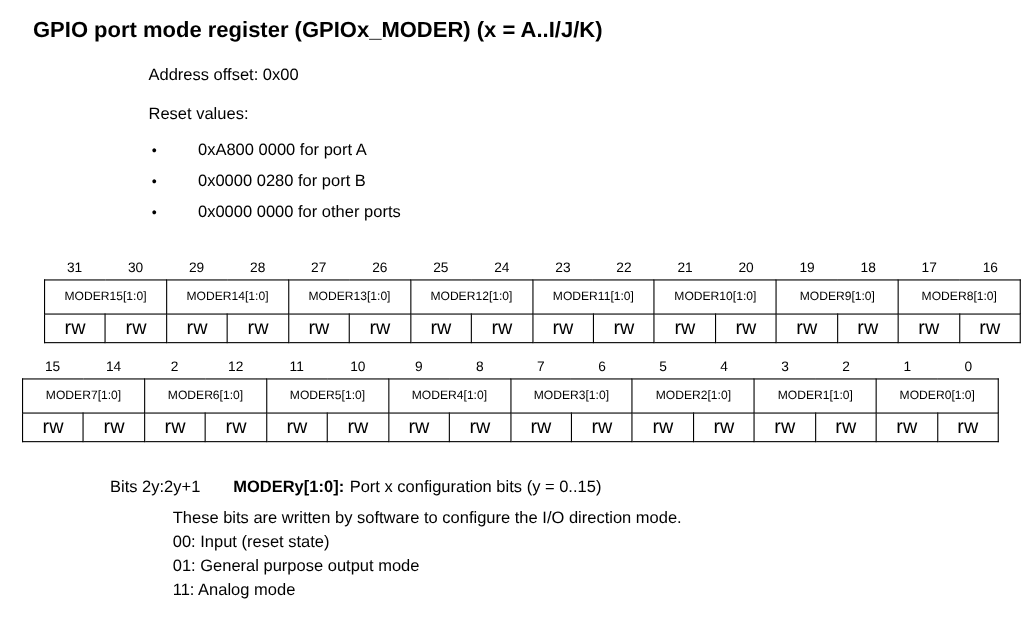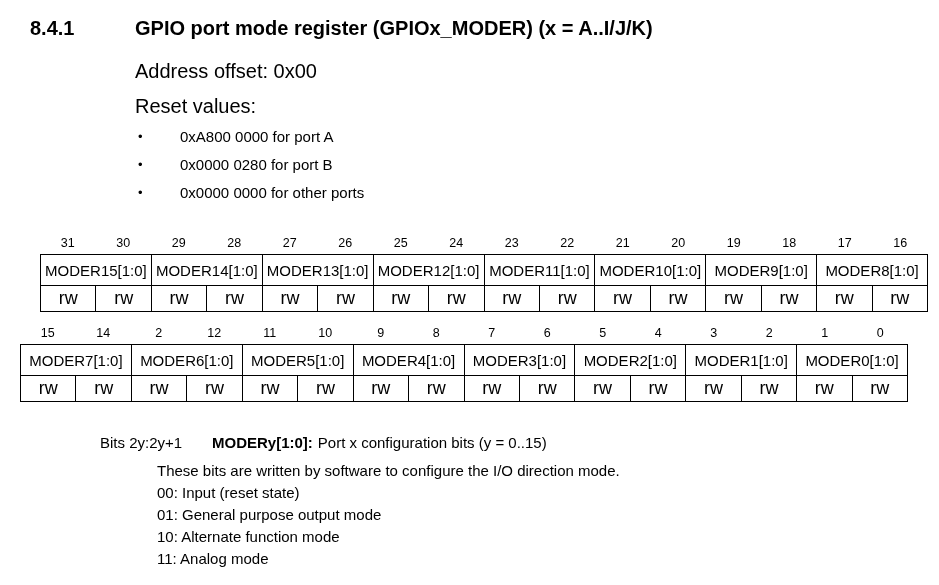--- a/index.html
+++ b/index.html
@@ -35,21 +35,21 @@
   .section-title {
     font-size: 20px;
     font-weight: bold;
     white-space: nowrap;
   }
 
   
   .intro {
     position: absolute;
     left: 135px;
-    font-size: 20px;
+    font-size: 15px;
     white-space: nowrap;
   }
   .intro-offset { top: 60px; }
   .intro-reset  { top: 95px; }
 
   
   .bullets {
     position: absolute;
     left: 135px;
     top: 123px;
@@ -99,21 +99,21 @@
     border-collapse: collapse;
     table-layout: fixed;
   }
   .reg-table td {
     border: 1px solid #000000;
     text-align: center;
     padding: 0;
   }
   .reg-table td.field-cell {
     height: 30px;
-    font-size: 15px;
+    font-size: 11px;
     white-space: nowrap;
   }
   .reg-table td.rw-cell {
     height: 25px;
     font-size: 18px;
   }
 
   
   .desc {
     position: absolute;
@@ -144,21 +144,20 @@
     height: 22px;
     line-height: 22px;
     white-space: nowrap;
   }
   .desc-line.first-sub { margin-top: 2px; }
 </style>
 </head>
 <body>
 
 <div class="section-head">
-  <span class="section-number">8.4.1</span>
   <span class="section-title">GPIO port mode register (GPIOx_MODER) (x = A..I/J/K)</span>
 </div>
 
 <div class="intro intro-offset">Address offset: 0x00</div>
 <div class="intro intro-reset">Reset values:</div>
 
 <ul class="bullets">
   <li>
     <span class="bullet-dot">•</span>
     <span>0xA800 0000 for port A</span>
@@ -318,16 +317,15 @@
 <div class="desc">
   <div class="desc-first">
     <span class="desc-bits">Bits 2y:2y+1</span>
     <span class="desc-bold">MODERy[1:0]:</span>
     <span>Port x configuration bits (y = 0..15)</span>
   </div>
   <div class="desc-indent">
     <div class="desc-line first-sub">These bits are written by software to configure the I/O direction mode.</div>
     <div class="desc-line">00: Input (reset state)</div>
     <div class="desc-line">01: General purpose output mode</div>
-    <div class="desc-line">10: Alternate function mode</div>
     <div class="desc-line">11: Analog mode</div>
   </div>
 </div>
 
 </body></html>

